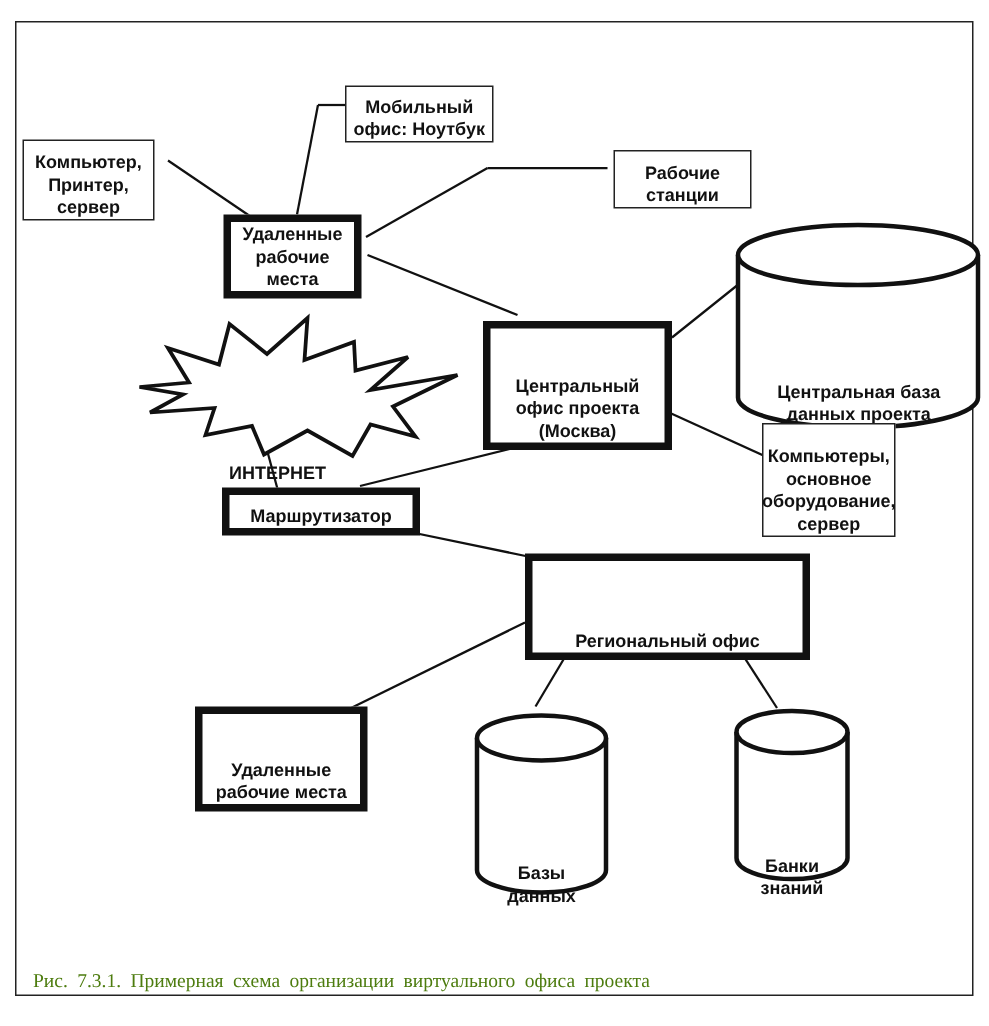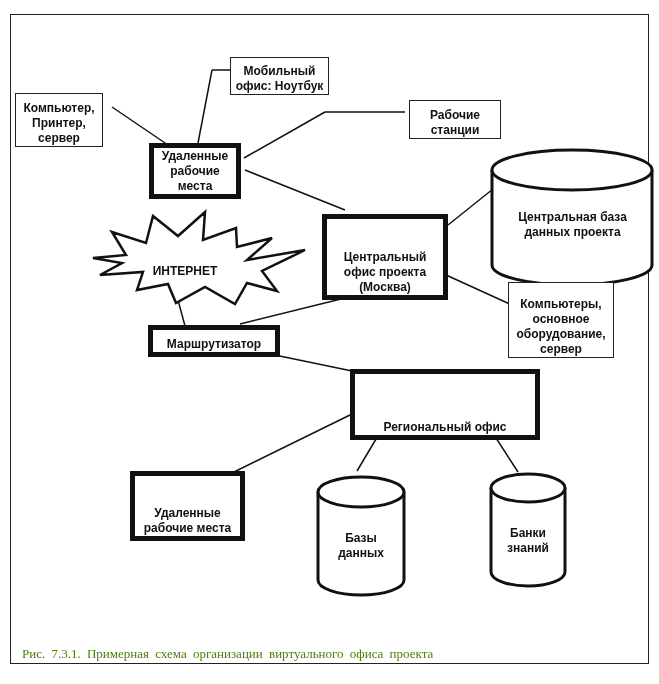--- a/index.html
+++ b/index.html
@@ -2,21 +2,21 @@
 <html><head>
 <meta charset="utf-8">
 <style>
   html, body { margin:0; padding:0; background:#ffffff; }
   body { width:659px; height:684px; position:relative; overflow:hidden; font-family:"Liberation Sans", sans-serif; color:#111; }
   #frame { position:absolute; left:10px; top:14px; width:639px; height:650px; border:1.5px solid #222; box-sizing:border-box; }
   svg#lines { position:absolute; left:0; top:0; width:659px; height:684px; }
   .box { position:absolute; background:#fff; box-sizing:border-box; display:flex; align-items:flex-end; justify-content:center; text-align:center; font-weight:bold; font-size:12px; line-height:15px; color:#111; }
   .thin { border:1.5px solid #222; }
   .thick { border:5px solid #111; }
-  .lbl { position:absolute; text-align:center; font-weight:bold; font-size:12px; line-height:15px; color:#111; display:flex; align-items:center; justify-content:center; }
+  .lbl { position:absolute; text-align:center; font-weight:bold; font-size:12px; line-height:15px; color:#111; display:flex; align-items:center; justify-content:center;margin-top:44px; }
   #caption { position:absolute; left:22px; top:646px; font-family:"Liberation Serif", serif; font-size:13px; color:#4d7c0f; word-spacing:3px; }
 </style>
 </head>
 <body>
 
 <div id="frame"></div>
 
 <svg id="lines" viewBox="0 0 659 684">
   <g stroke="#111" stroke-width="1.5" fill="none">
 
@@ -76,21 +76,21 @@
 </div>
 
 <div class="lbl" style="left:500px;top:205px;width:145px;height:40px;">Центральная база данных проекта</div>
 
 <div class="lbl" style="left:140px;top:262px;width:90px;height:18px;">ИНТЕРНЕТ</div>
 
 <div class="box thick" style="left:322px;top:214px;width:126px;height:86px;padding:0 6px;">
   <span>Центральный офис проекта (Москва)</span>
 </div>
 
-<div class="box thin" style="left:508px;top:282px;width:106px;height:76px;">
+<div class="box thin" style="left:508px;top:282px;width:89px;height:76px;">
   <span>Компьютеры, основное оборудование, сервер</span>
 </div>
 
 <div class="box thick" style="left:148px;top:325px;width:132px;height:32px;">
   <span>Маршрутизатор</span>
 </div>
 
 <div class="box thick" style="left:350px;top:369px;width:190px;height:71px;">
   <span>Региональный офис</span>
 </div>

